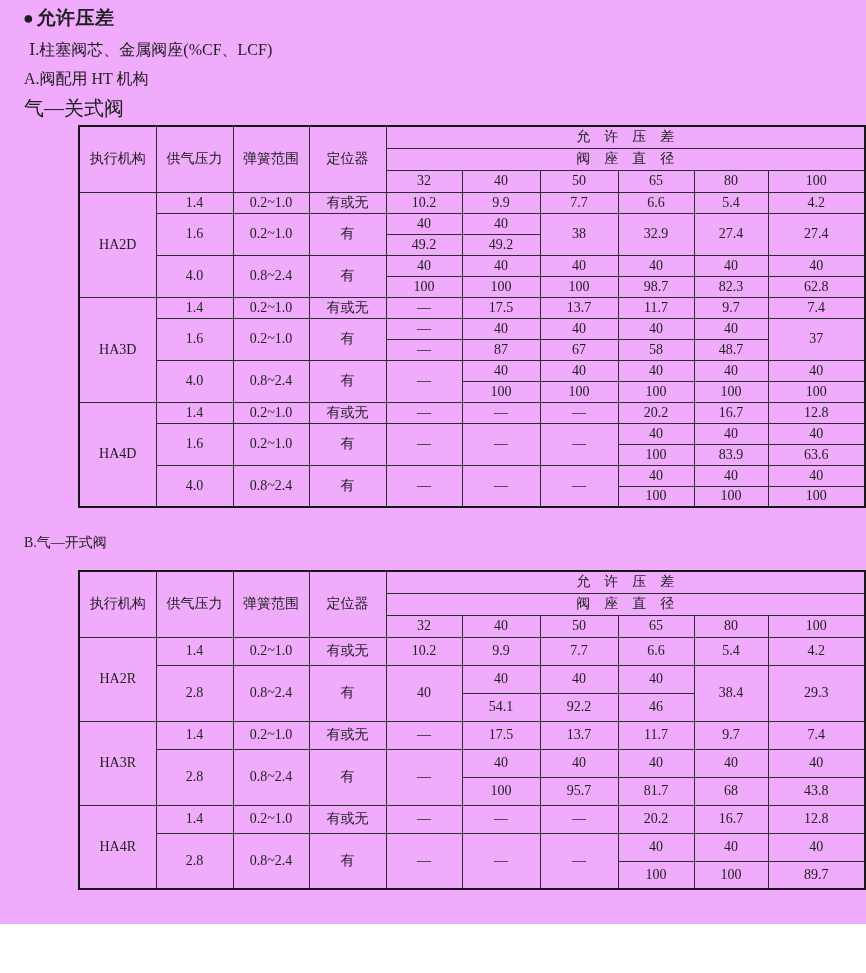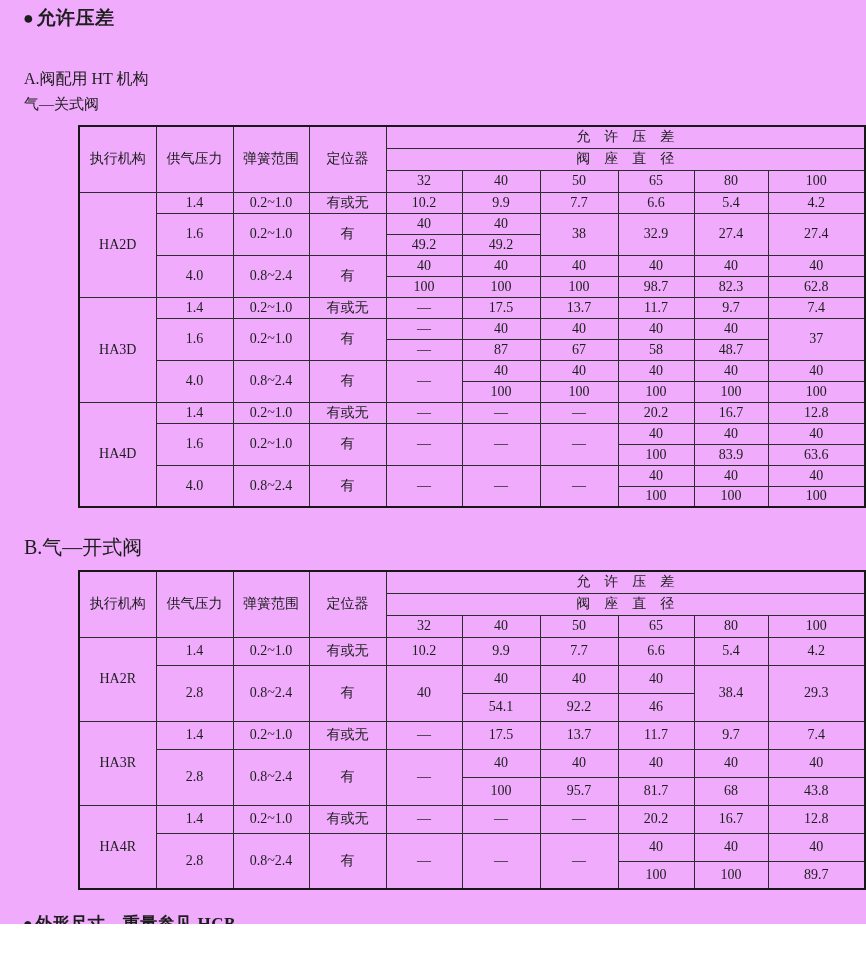--- a/index.html
+++ b/index.html
@@ -3,40 +3,41 @@
 <meta charset="utf-8">
 <style>
   html,body{margin:0;padding:0;background:#ffffff;}
   .page{
     position:relative;width:866px;height:924px;background:#f0abfc;
     font-family:"Liberation Serif","DejaVu Serif",serif;color:#1d1d1d;overflow:hidden;
   }
   .h-title{position:absolute;left:23px;top:5px;font-size:19px;font-weight:bold;letter-spacing:.5px;}
   .h-sub{position:absolute;left:29px;top:40px;font-size:16px;}
   .h-a{position:absolute;left:24px;top:69px;font-size:16px;}
-  .h-cap{position:absolute;left:24px;top:95px;font-size:15px;}
-  .h-b{position:absolute;left:24px;top:534px;font-size:20px;}
+  .h-cap{position:absolute;left:24px;top:95px;font-size:20px;}
+  .h-b{position:absolute;left:24px;top:534px;font-size:14px;}
   .h-foot{position:absolute;left:23px;top:912px;font-size:17px;font-weight:bold;letter-spacing:.5px;}
   .bullet{font-size:.95em;margin-right:2px;}
   .twrap-a{position:absolute;left:78px;top:125px;}
   .twrap-b{position:absolute;left:78px;top:570px;}
   table{border-collapse:collapse;table-layout:fixed;width:786px;font-size:14px;border:2px solid #171717;}
   th,td{border:1px solid #2c2c2c;text-align:center;vertical-align:middle;padding:0;
         font-weight:normal;white-space:nowrap;overflow:hidden;}
   thead tr{height:22px;}
   .ta tbody tr{height:21px;}
   .tb tbody tr{height:28px;}
 </style>
 </head>
 <body>
 
 <div class="page">
 
   <div class="h-title"><span class="bullet">●</span><span>允许压差</span></div>
 
+  <div class="h-sub">Ⅰ.柱塞阀芯、金属阀座(%CF、LCF)</div>
 
   <div class="h-a">A.阀配用 HT 机构</div>
 
   <div class="h-cap">气—关式阀</div>
 
   <div class="twrap-a">
       <table class="ta">
         <colgroup>
           <col style="width: 77px;">
           <col style="width: 77px;">
@@ -332,15 +333,14 @@
           </tr>
           <tr>
             <td>100</td>
             <td>100</td>
             <td>89.7</td>
           </tr>
         </tbody>
       </table>
     </div>
 
-  <div class="h-foot"><span class="bullet">●</span><span>外形尺寸、重量参见 HCB</span></div>
 
 </div>
 
 </body></html>

